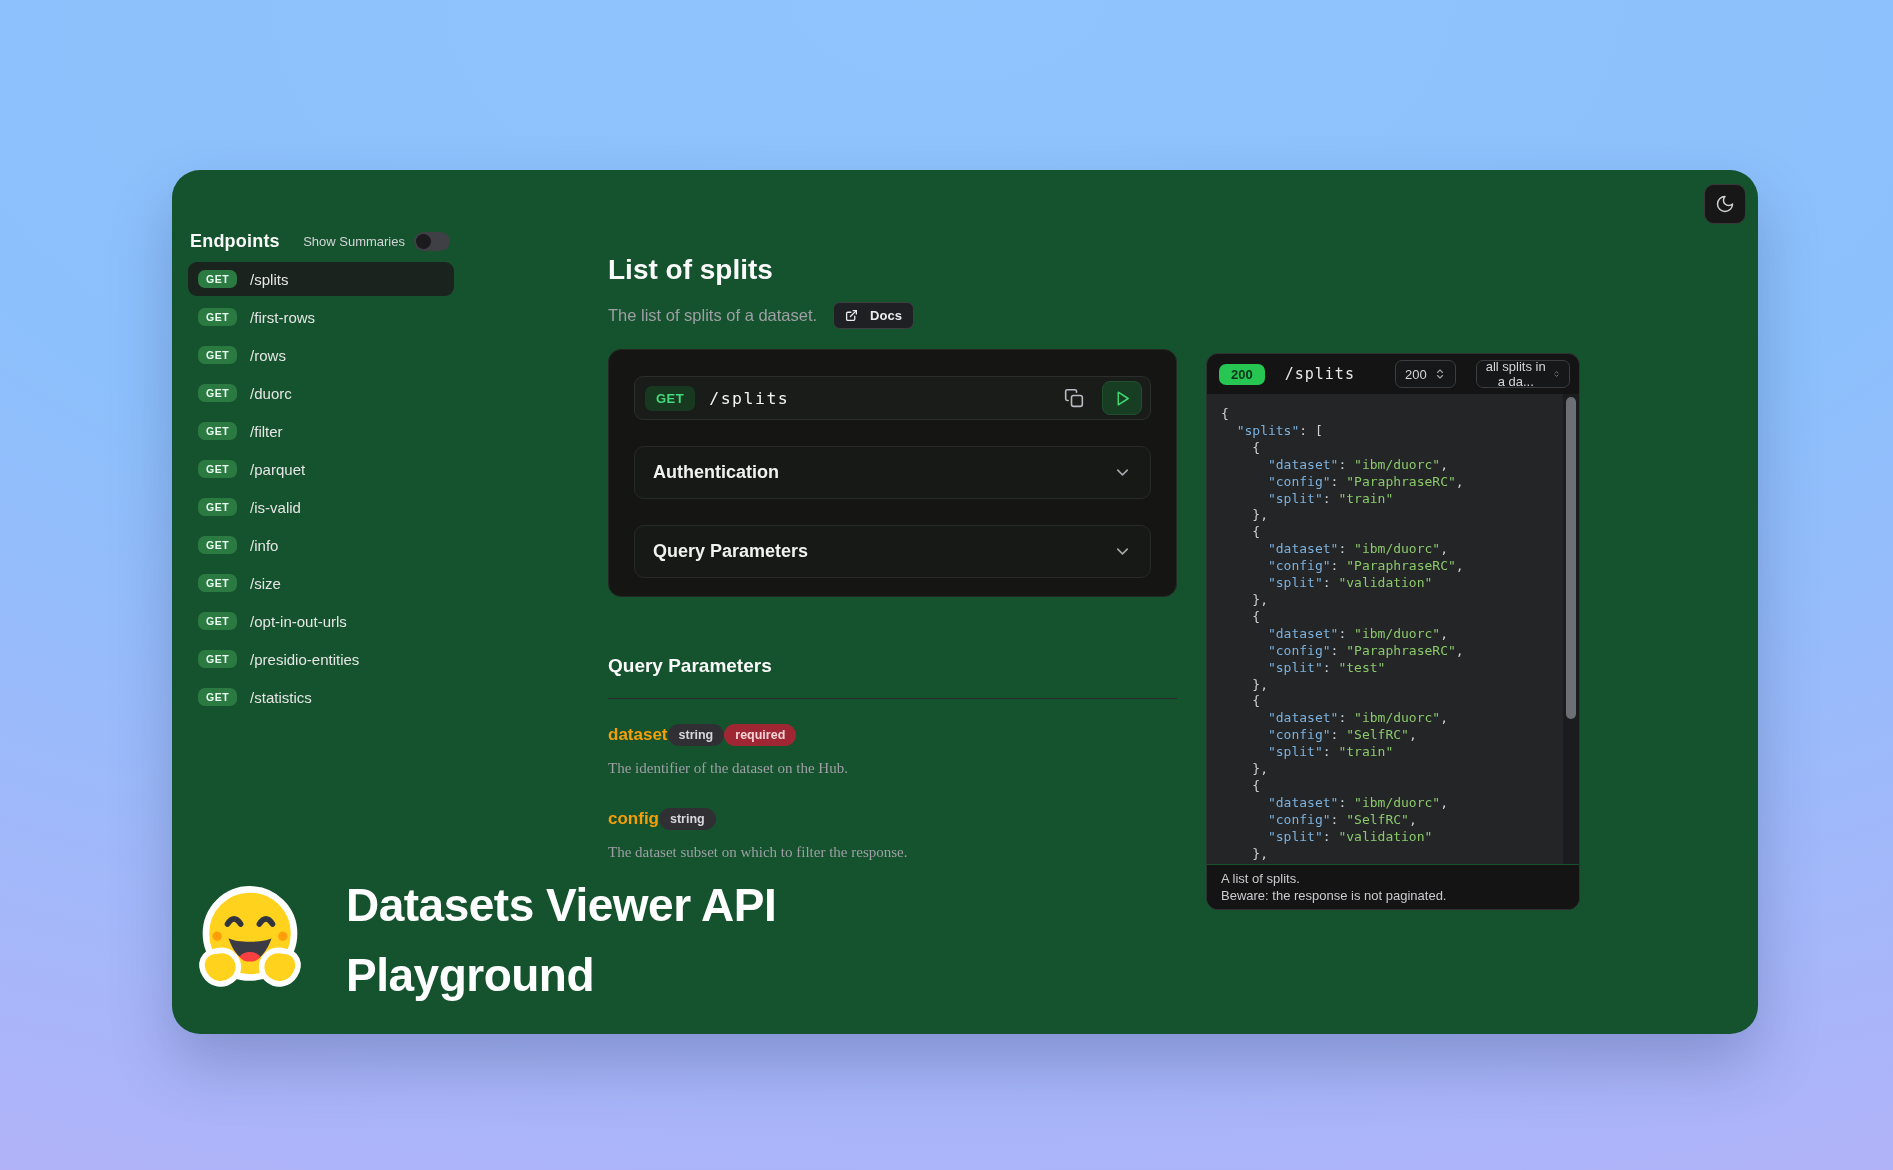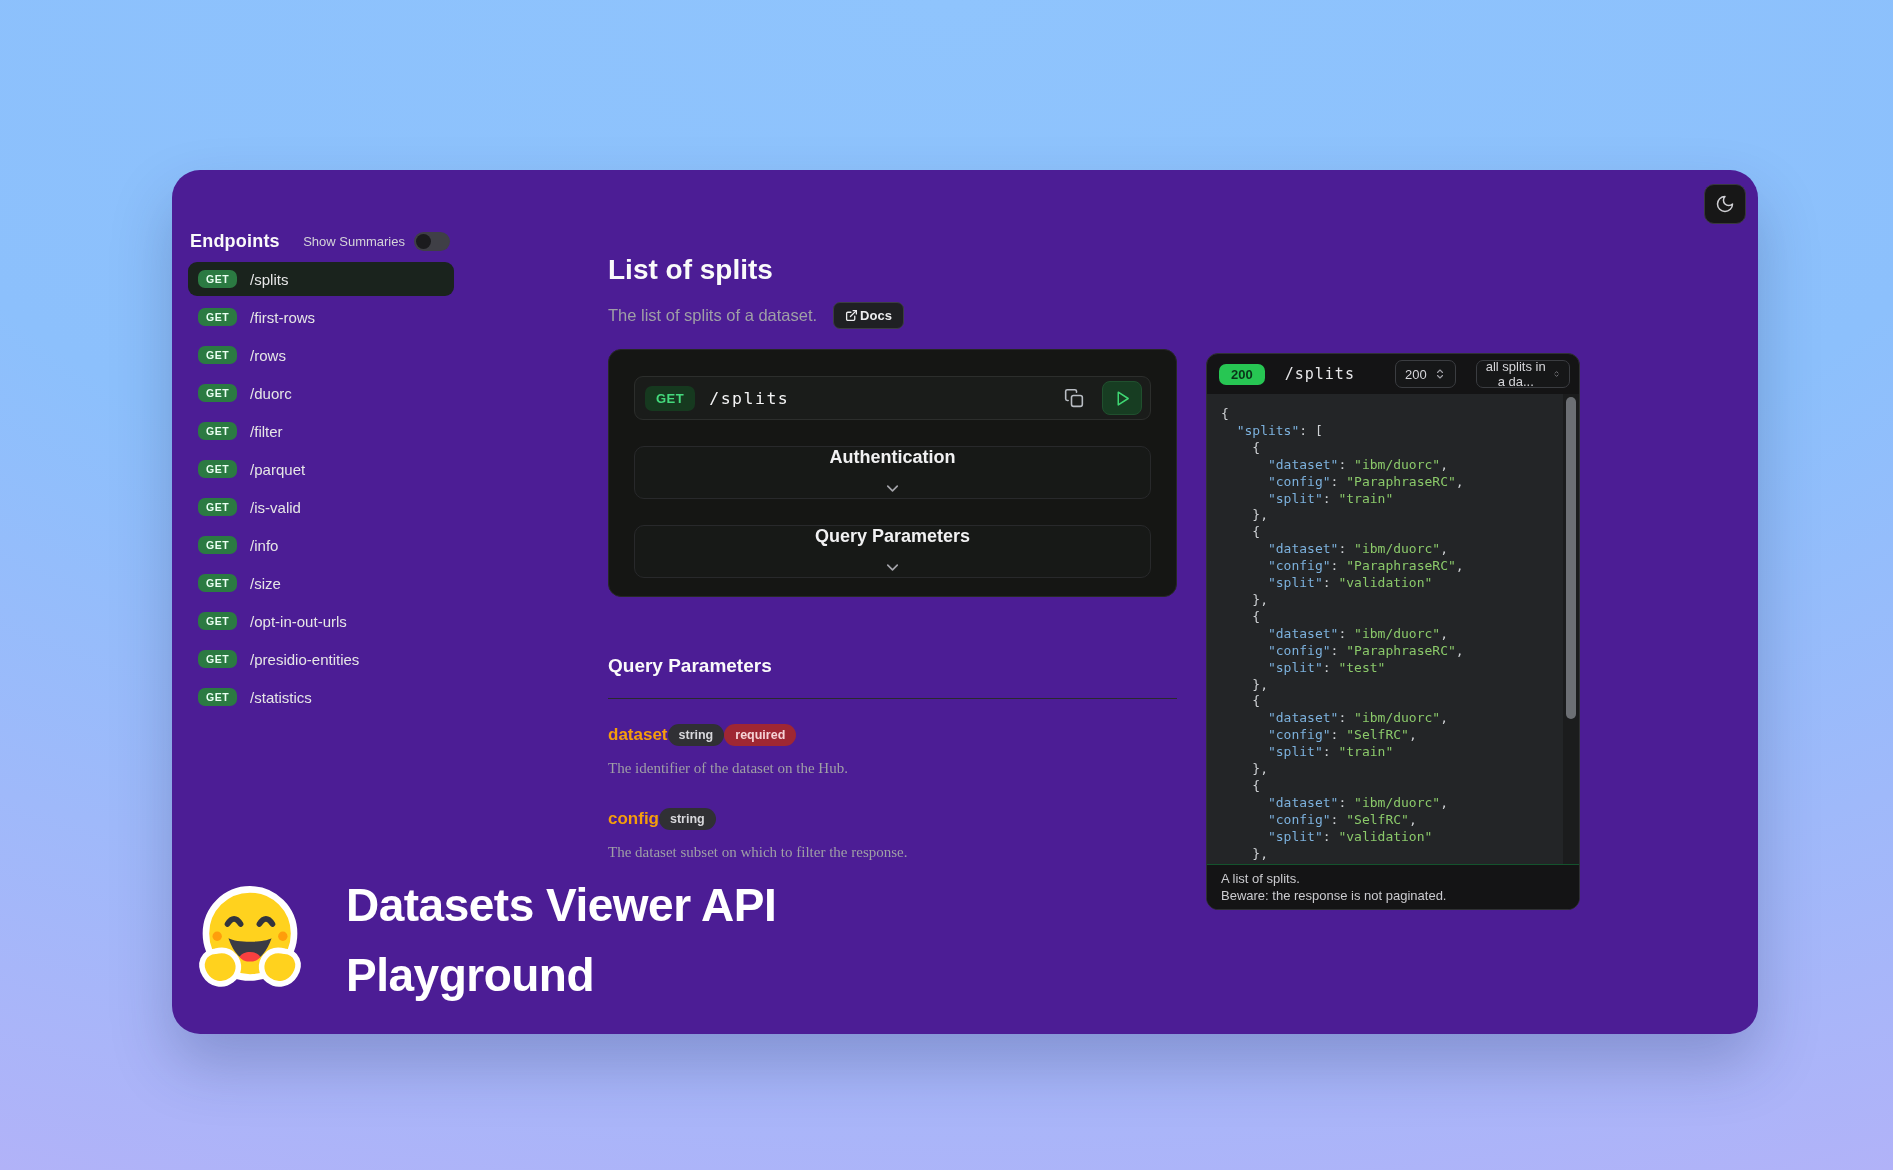--- a/index.html
+++ b/index.html
@@ -3,21 +3,21 @@
 <meta charset="utf-8">
 <style>
   * { margin:0; padding:0; box-sizing:border-box; }
   html,body { width:1893px; height:1170px; overflow:hidden; }
   body {
     font-family:"Liberation Sans", sans-serif;
     background:radial-gradient(130% 110% at 50% 0%, #8fc4fd 0%, #8cc0fc 45%, #b2b2f8 100%);
   }
   .card {
     position:absolute; left:172px; top:170px; width:1586px; height:864px;
-    background:#4c1d95; border-radius:28px; box-shadow:0 30px 60px rgba(30,40,90,.25);
+    background:#14532d; border-radius:28px; box-shadow:0 30px 60px rgba(30,40,90,.25);
   }
   .spacer { flex:1; }
 
   
   .theme-btn {
     position:absolute; top:14px; right:12px; width:42px; height:40px;
     background:#171717; border:1px solid #39393d; border-radius:10px;
     display:flex; align-items:center; justify-content:center; cursor:pointer;
   }
 
@@ -37,21 +37,21 @@
     padding:3px 8px 2px; border-radius:7px; letter-spacing:.5px; line-height:13px;
   }
   .ep-path { font-size:15px; color:#e6e6e6; }
 
   
   .main { position:absolute; left:436px; top:0; width:570px; height:864px; }
   .main h1 { position:absolute; top:84px; left:0; font-size:28px; line-height:32px; font-weight:700; color:#fafafa; }
   .subtitle-row { position:absolute; top:132px; left:0; display:flex; align-items:center; gap:16px; }
   .subtitle-row .sub { font-size:16.5px; color:#9f9fa6; }
   .docs-btn {
-    display:inline-flex; align-items:center; gap:2px; height:27px; padding:0 11px;
+    display:inline-flex; align-items:center; gap:12px; height:27px; padding:0 11px;
     background:#1f2023; border:1px solid #3c3e42; border-radius:7px; cursor:pointer;
     color:#ececee; font-size:13px; font-weight:700; font-family:"Liberation Sans",sans-serif;
   }
   .request-panel {
     position:absolute; top:179px; left:0; width:569px; height:248px;
     background:#151614; border:1px solid #262825; border-radius:13px;
   }
   .request-bar {
     position:absolute; left:25px; right:25px; top:26px; height:44px;
     background:#1a1c1a; border:1px solid #2c2e2c; border-radius:9px;
@@ -63,21 +63,21 @@
   }
   .request-path { font-family:"DejaVu Sans Mono",monospace; font-size:16.5px; letter-spacing:1.5px; color:#f4f4f5; }
   .icon-btn { background:none; border:none; cursor:pointer; display:flex; align-items:center; padding:4px; }
   .run-btn {
     width:40px; height:34px; background:#173d22; border:1px solid #20502e; border-radius:8px;
     display:flex; align-items:center; justify-content:center; cursor:pointer;
   }
   .accordion {
     position:absolute; left:25px; right:25px; height:53px;
     border:1px solid #28292b; border-radius:10px; background:#171917;
-    display:flex; align-items:center; justify-content:space-between; padding:0 18px; cursor:pointer;flex-direction:column;
+    display:flex; align-items:center; justify-content:space-between; padding:0 18px; cursor:pointer;
   }
   .accordion .acc-label { font-size:18px; font-weight:700; color:#f1f1f2; }
   .acc-auth { top:96px; }
   .acc-qp { top:175px; }
 
   .params-section { position:absolute; top:484px; left:0; width:569px; }
   .params-section h3 { font-size:19px; line-height:24px; font-weight:700; color:#fafafa; margin-bottom:20px; }
   .divider { border-top:1px solid #2a2a2d; margin-bottom:24px; }
   .param { margin-bottom:30px; }
   .param-head { display:flex; align-items:center; height:24px; }

